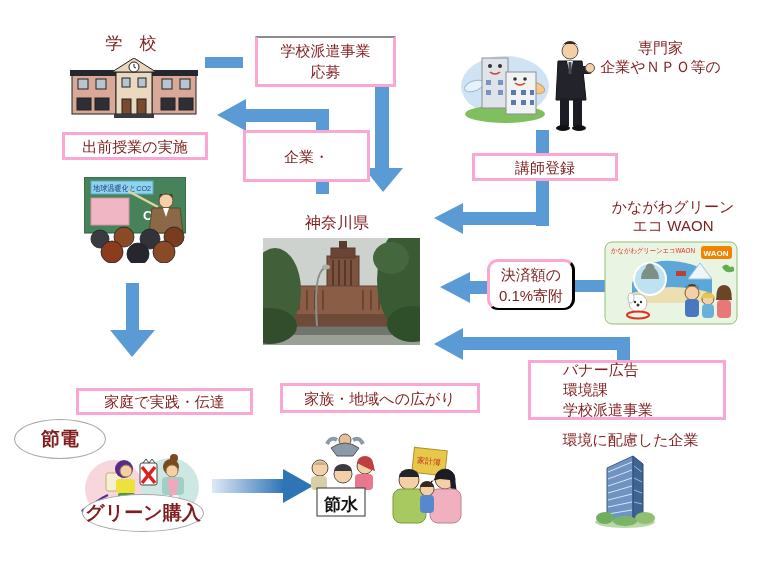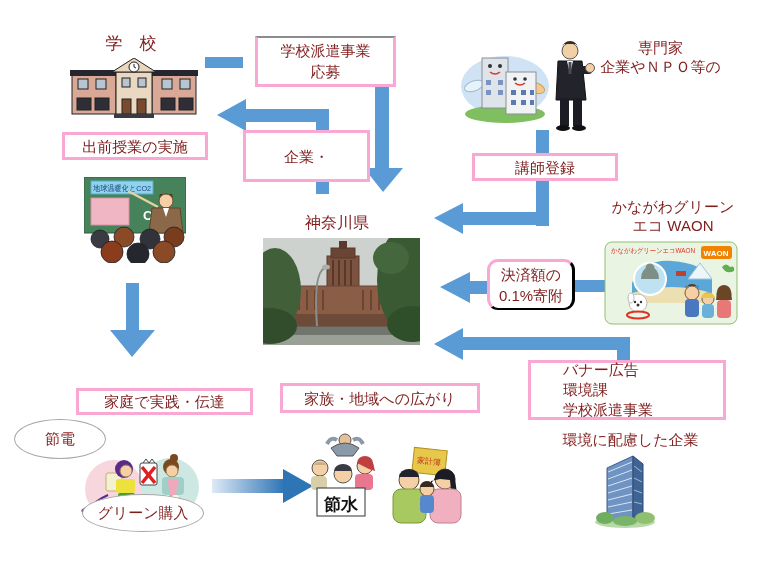--- a/index.html
+++ b/index.html
@@ -13,21 +13,21 @@
     position:absolute;z-index:3;background:#fff;border:3px solid #f9a8d4;
     display:flex;flex-direction:column;align-items:center;justify-content:center;
     font-size:15px;line-height:21px;text-align:center;box-sizing:border-box;
   }
   .box.left-align{align-items:flex-start;text-align:left;}
   .label{
     position:absolute;z-index:3;font-size:15px;line-height:19px;text-align:center;
   }
   .bubble{
     position:absolute;z-index:3;background:#fff;border:1px solid #a6a6a6;border-radius:50%;
-    display:flex;align-items:center;justify-content:center;font-size:15px;box-sizing:border-box;
+    display:flex;align-items:center;justify-content:center;font-size:19px;box-sizing:border-box;font-weight:bold;
   }
 </style>
 </head>
 <body>
 
 <div class="canvas">
 
   <svg class="connectors" width="775" height="567" viewBox="0 0 775 567">
     <defs>
       <linearGradient id="flowgrad" x1="0" y1="0" x2="1" y2="0">

